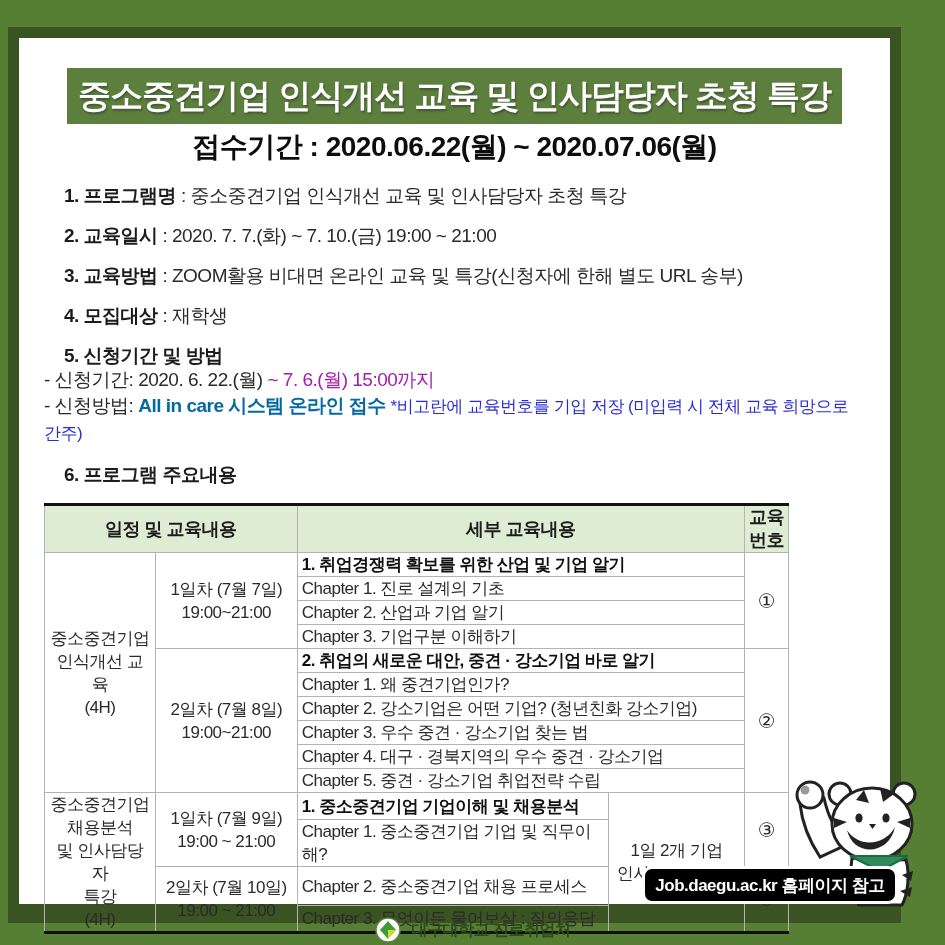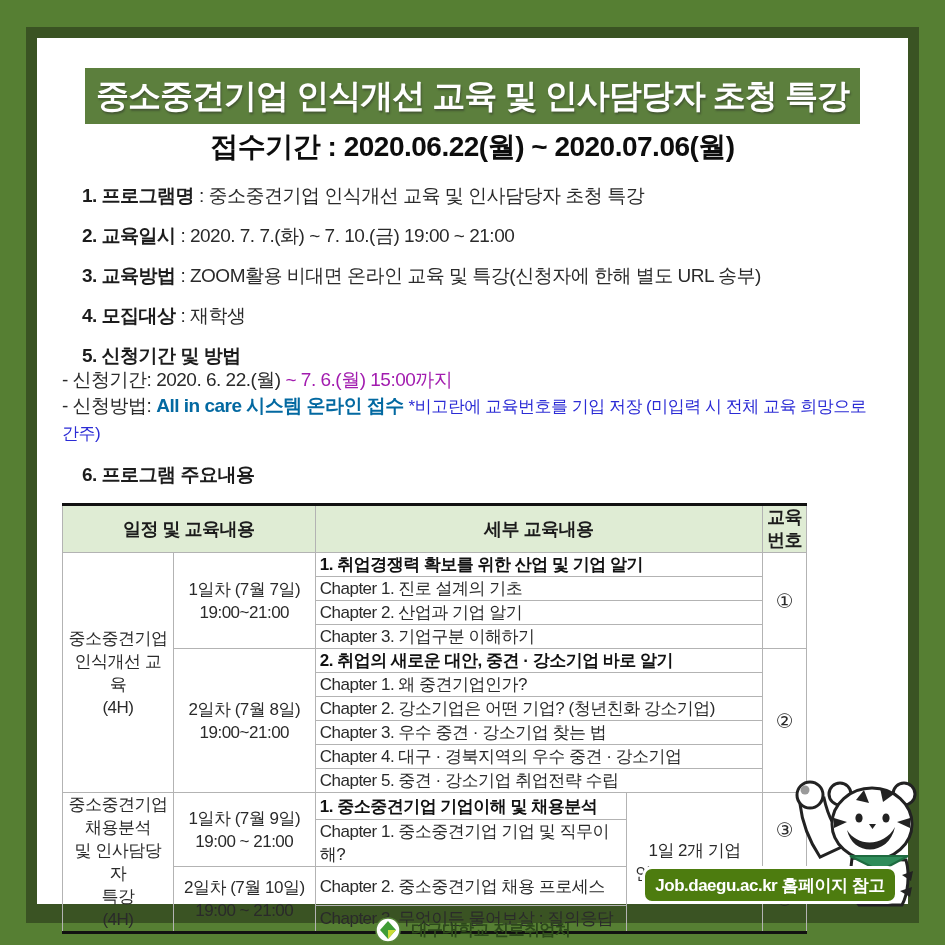--- a/index.html
+++ b/index.html
@@ -3,21 +3,21 @@
 <meta charset="utf-8">
 <style>
   html,body{margin:0;padding:0;}
   body{
     width:945px;height:945px;position:relative;overflow:hidden;
     background:#567f33;
     font-family:"Liberation Sans","DejaVu Sans",sans-serif;
     color:#222;
   }
   .dark-frame{
-    position:absolute;left:26px;top:27px;width:893px;height:896px;
+    position:absolute;left:8px;top:27px;width:893px;height:896px;
     background:#3a5323;box-sizing:border-box;
   }
   .content{
     position:absolute;left:11px;top:11px;width:871px;height:866px;
     background:#ffffff;overflow:visible;
   }
   
   .banner{
     margin:30px auto 0;width:775px;height:56px;background:#5c7f3d;
     display:flex;align-items:center;justify-content:center;
@@ -48,21 +48,21 @@
   td.cat,td.date,td.num,td.note{text-align:center;}
   td.detail{text-align:left;padding-left:9px;}
   td.detail.bold{font-weight:bold;color:#111;}
   tr.r1{height:23px;}
   tr.r2{height:27px;}
   td.num{font-size:20px;}
   .ml{white-space:pre-line;line-height:23px;}
   
   .badge{
     position:absolute;left:642px;top:866px;width:256px;height:38px;
-    background:#4d7c0f;border:3px solid #fff;border-radius:10px;
+    background:#000000;border:3px solid #fff;border-radius:10px;
     display:flex;align-items:center;justify-content:center;
     color:#fff;font-weight:bold;font-size:17px;letter-spacing:-0.5px;
     box-sizing:border-box;z-index:6;
   }
   
   .tiger{position:absolute;left:790px;top:762px;width:130px;height:145px;z-index:5;}
   
   .footer{
     position:absolute;left:0;top:915px;width:945px;height:30px;
     display:flex;align-items:center;justify-content:center;gap:11px;z-index:4;

